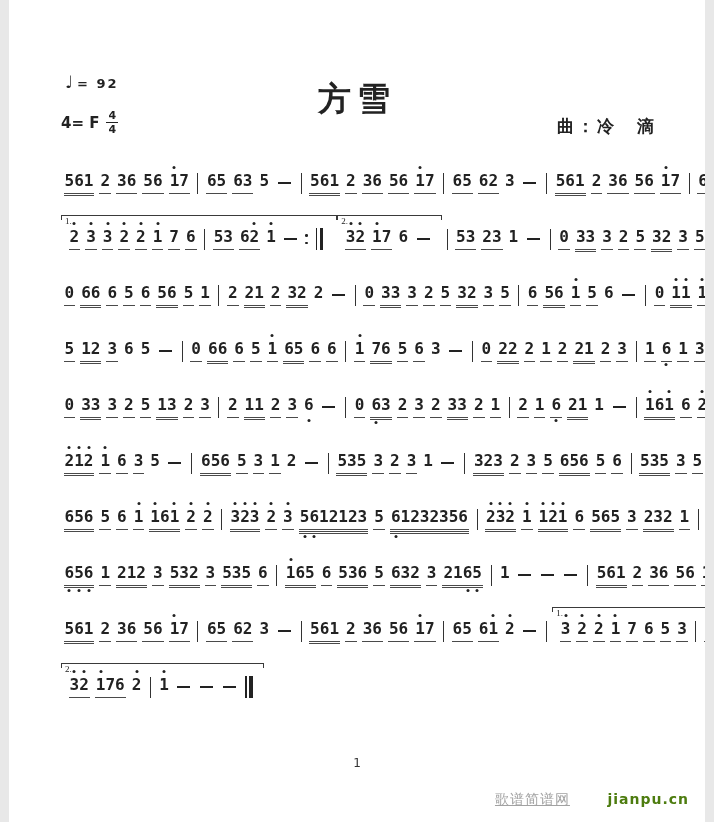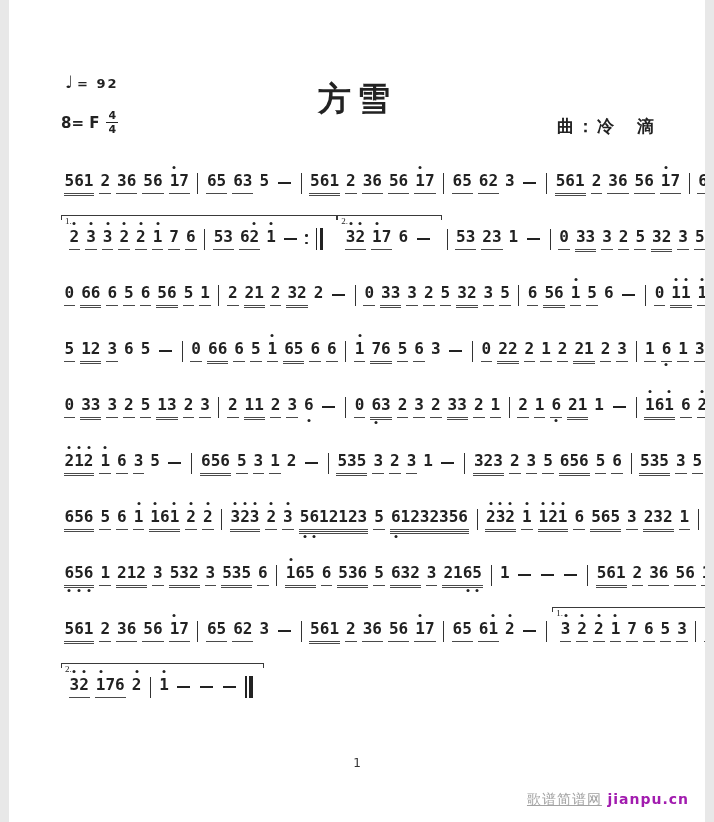--- a/index.html
+++ b/index.html
@@ -57,21 +57,21 @@
 
 <div class="page">
 
   <div class="tempo">
     <span class="q">♩</span><span>=  92</span>
   </div>
 
   <div class="title">方雪</div>
 
   <div class="keyline">
-    <span>8= F</span>
+    <span>4= F</span>
     <span class="frac">
       <span class="num">4</span>
       <span class="den">4</span>
     </span>
   </div>
 
   <div class="composer">曲：冷　滴</div>
 
   <div class="score" id="score">
       <div class="srow">
@@ -1097,16 +1097,16 @@
             <i class="thick"></i>
           </span>
         </span>
       </div>
     </div>
 
   <div class="pagenum">1</div>
 
   <div class="watermark">
     <span class="wm-cn" style="color: rgb(162, 162, 162);">歌谱简谱网</span>
-    <span class="wm-url" style="color: #a21caf;">jianpu.cn</span>
+    <span class="wm-url" style="color: #4d7c0f; margin-left: 32px;">jianpu.cn</span>
   </div>
 
 </div>
 
 </body></html>

